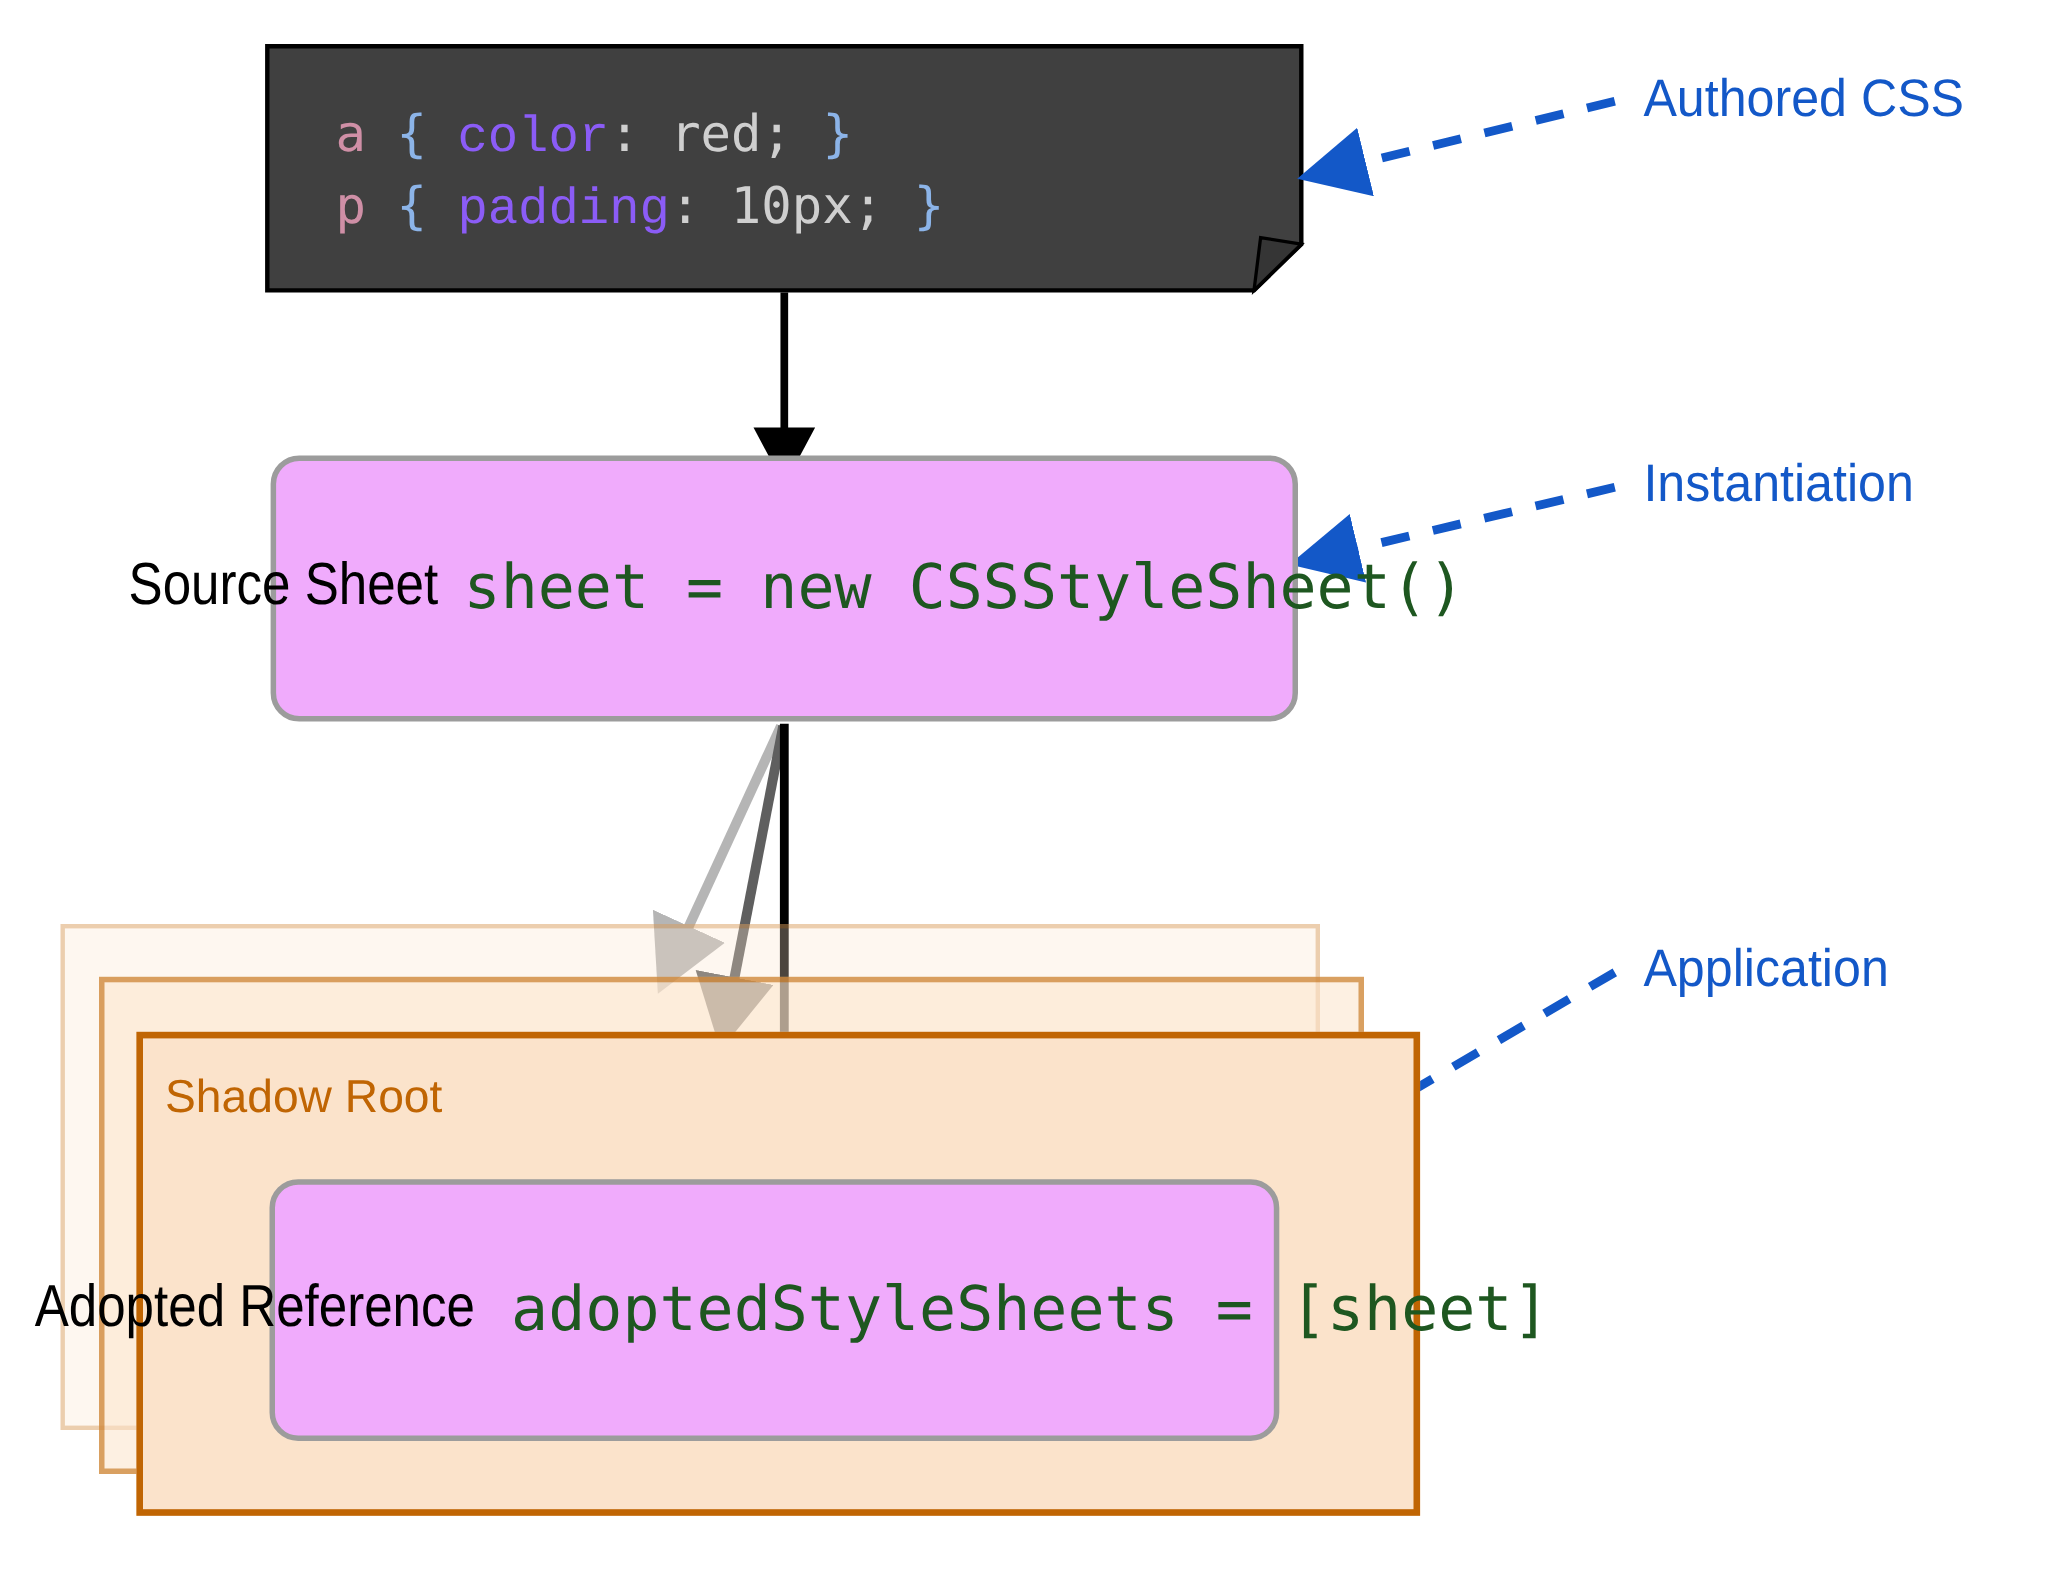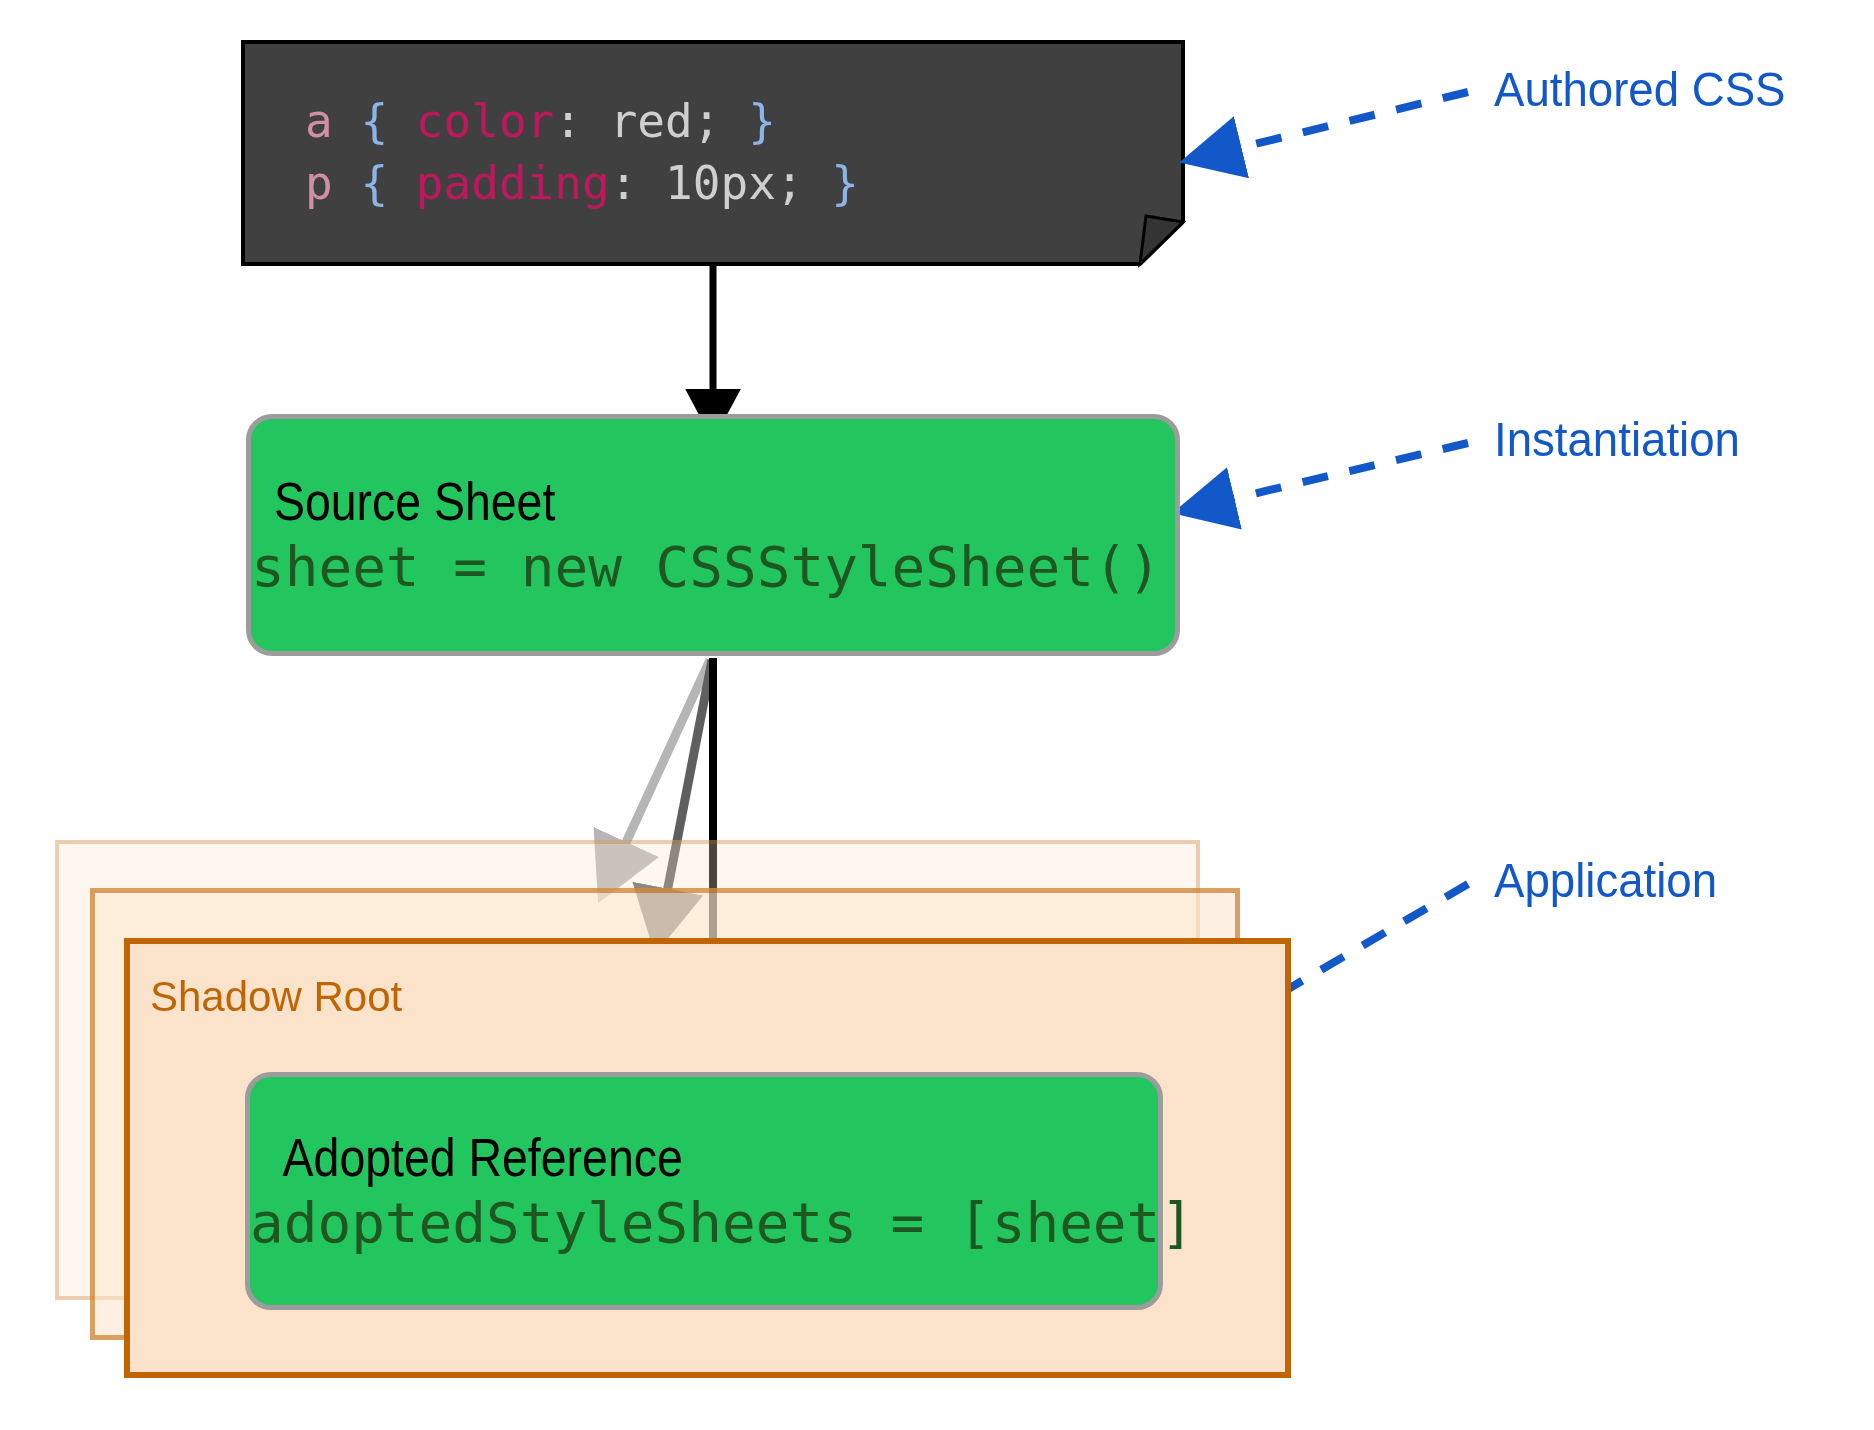--- a/index.html
+++ b/index.html
@@ -39,33 +39,32 @@
     left: 62px;
     top: 48px;
     font-family: "DejaVu Sans Mono", "Liberation Mono", monospace;
     font-size: 46px;
     line-height: 62px;
     white-space: pre;
     letter-spacing: 0px;
   }
   .tok-sel   { color: #cf8fa6; }
   .tok-brace { color: #8cb4e8; }
-  .tok-prop  { color: #be185d; }
+  .tok-prop  { color: #8b5cf6; font-family: Liberation Mono, monospace; }
   .tok-val   { color: #cfcfcf; }
 
   
   .node-box {
     position: absolute;
-    background: #22c55e;
+    background: #f0abfc;
     border: 5px solid #9c9c9c;
     border-radius: 26px;
     box-sizing: border-box;
     display: flex;
-    flex-direction: column;
-    align-items: flex-start;
+    align-items: center;
     justify-content: center;
     z-index: 12;
   }
   .node-title {
     font-family: "Liberation Sans", sans-serif;
     font-size: 54px;
     color: #000000;
     line-height: 1.05;
     white-space: nowrap;
     margin-bottom: 8px;

